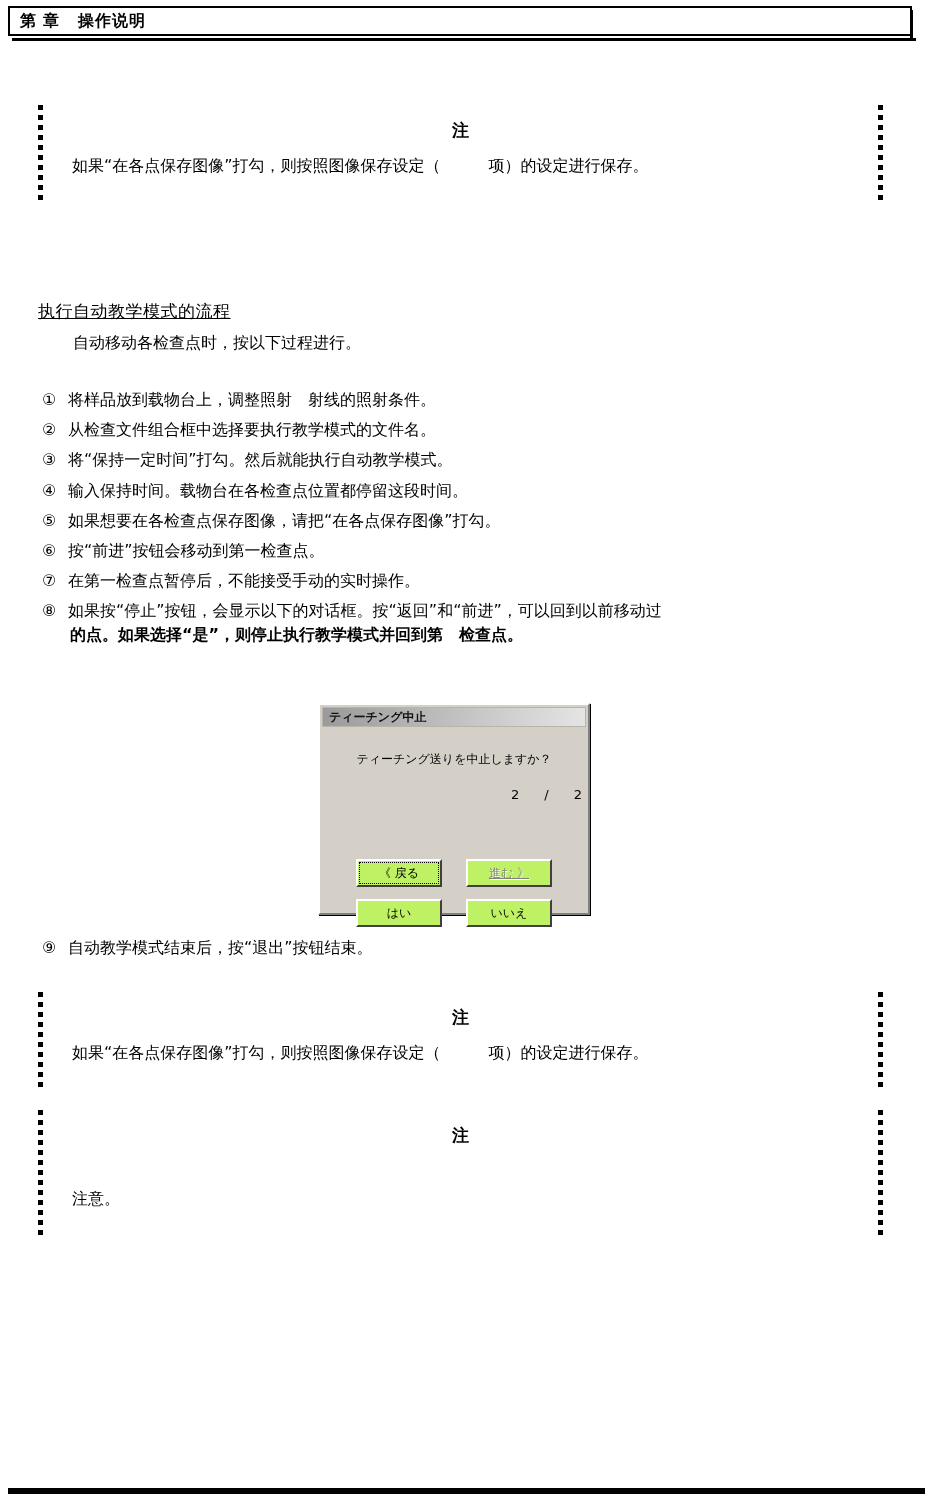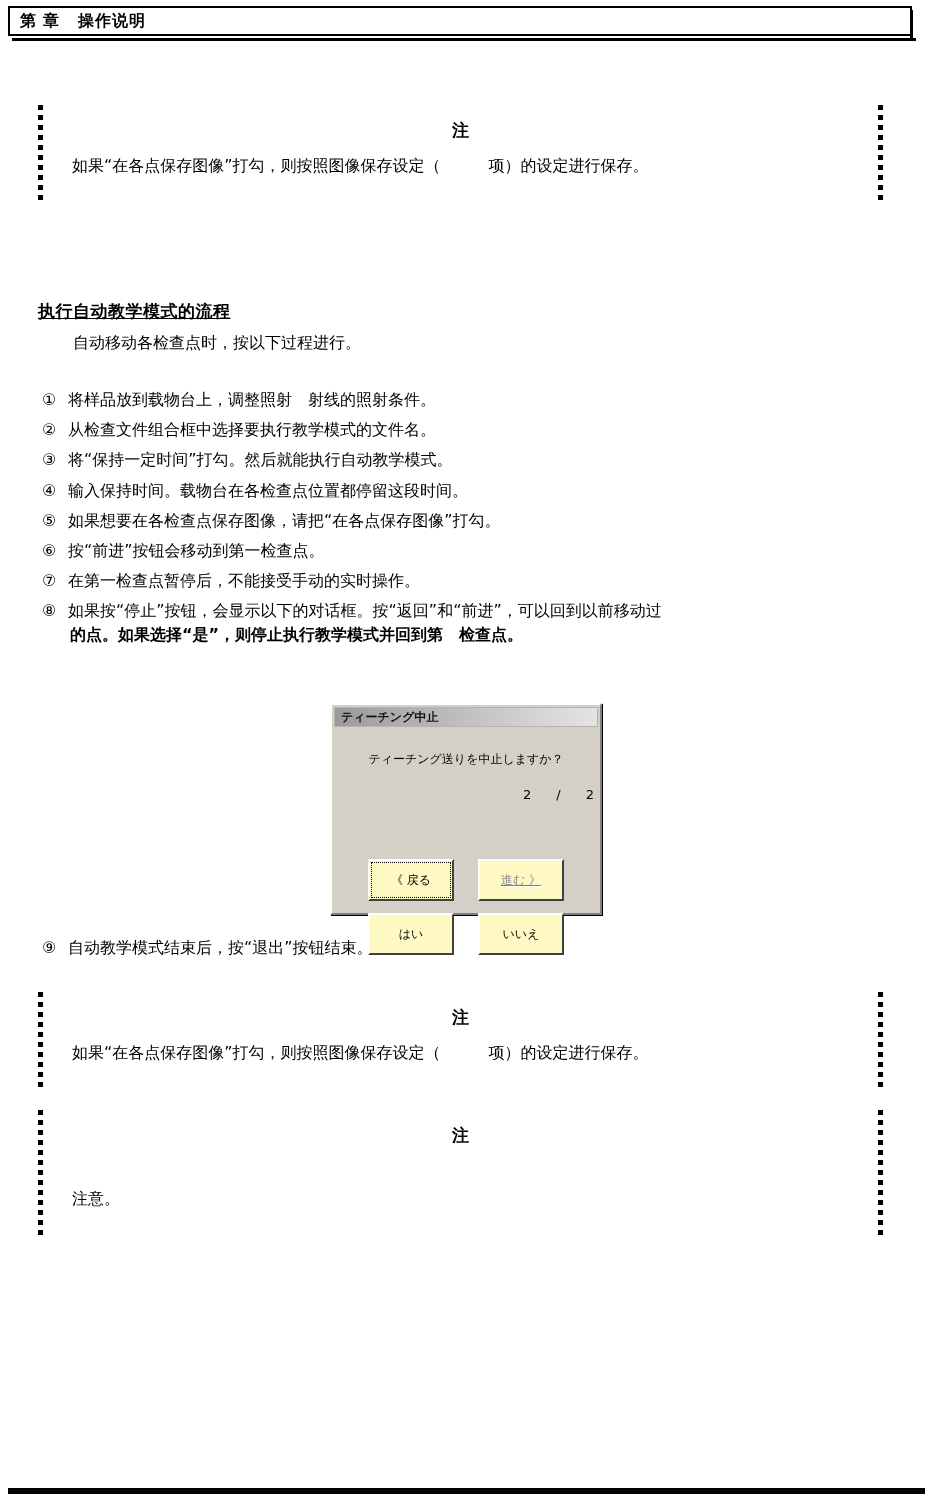--- a/index.html
+++ b/index.html
@@ -85,21 +85,21 @@
     padding: 10px 34px 0 34px;
     text-align: left;
   }
 
   
   .section-heading {
     position: absolute;
     left: 38px;
     top: 300px;
     font-size: 17px;
-    font-weight: bold;
+    font-weight: normal;
     text-decoration: underline;
     letter-spacing: 0.5px;
   }
   .section-intro {
     position: absolute;
     left: 73px;
     top: 333px;
     font-size: 16px;
     text-align: right;
   }
@@ -122,21 +122,21 @@
     width: 26px;
     flex: 0 0 26px;
     text-align: left;
   }
   .step-text { flex: 1 1 auto; }
   .step-text .cont { display: block; padding-left: 2px; font-weight: bold; }
 
   
   .dialog {
     position: absolute;
-    left: 330px;
+    left: 318px;
     top: 703px;
     width: 272px;
     height: 212px;
     background: #d4d0c8;
     border: 2px solid;
     border-color: #ffffff #808080 #808080 #ffffff;
     box-sizing: border-box;
     box-shadow: 1px 1px 0 #000;
   }
   .dialog .titlebar {
@@ -174,22 +174,22 @@
     top: 108px;
   }
   .dlg-row {
     display: flex;
     justify-content: center;
     gap: 24px;
     margin-bottom: 12px;
   }
   .dlg-btn {
     width: 86px;
-    height: 42px;
-    background: #fef9c3;
+    height: 28px;
+    background: #bef264;
     border: 2px solid;
     border-color: #ffffff #404040 #404040 #ffffff;
     font-size: 12px;
     display: flex;
     align-items: center;
     justify-content: center;
     box-sizing: border-box;
     color: #000;
   }
   .dlg-btn.focus {

